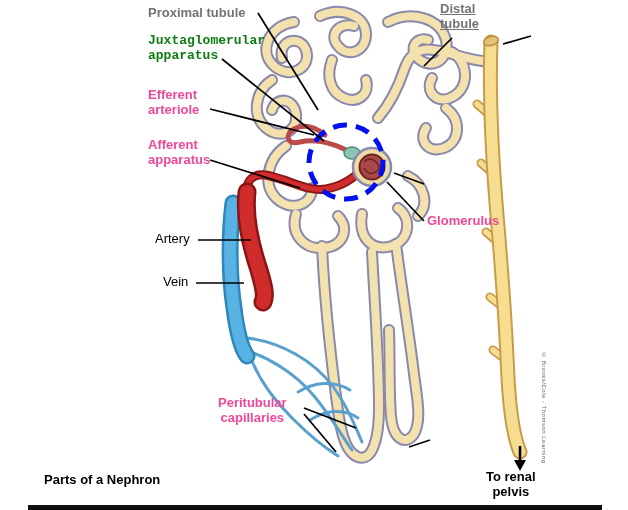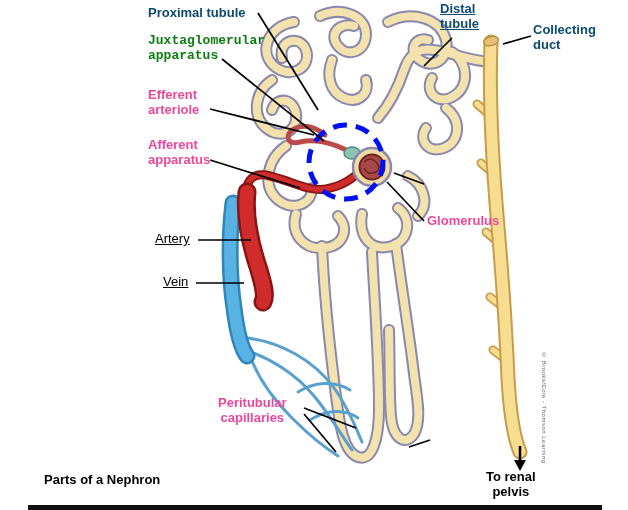--- a/index.html
+++ b/index.html
@@ -1,25 +1,25 @@
 <!DOCTYPE html>
 <html><head>
 <meta charset="utf-8">
 <style>
   * { margin:0; padding:0; box-sizing:border-box; }
   html,body { background:#ffffff; font-family:"Liberation Sans", sans-serif; }
   .stage { position:relative; width:628px; height:510px; background:#fff; overflow:hidden; }
   svg.art { position:absolute; left:0; top:0; }
 
   .lbl { position:absolute; font-size:13px; font-weight:bold; line-height:1.15; white-space:pre-line; }
-  .blue  { color:#0c4a6e; }
+  .blue  { color:#737373; }
   .green { color:#0d7d12; }
   .red   { color:#ec4899; }
   .black { color:#000000; }
-  .plain { font-weight:400;text-decoration:underline; }
+  .plain { font-weight:400; }
   .ctr   { text-align:center; }
 
   .title  { position:absolute; left:8px; top:472px; font-size:13px; font-weight:bold; color:#000;margin-left:36px; }
   .credit { position:absolute; left:541px; top:352px; font-size:6px; color:#666;
             writing-mode:vertical-rl; letter-spacing:.5px; }
 
   
   .tube-out { stroke:#8a88ac; stroke-width:12;  fill:none; stroke-linecap:round; stroke-linejoin:round; }
   .tube-in  { stroke:#f3e2ae; stroke-width:8;   fill:none; stroke-linecap:round; stroke-linejoin:round; }
   .duct-out { stroke:#c89b4b; stroke-width:15;  fill:none; stroke-linecap:round; }
@@ -157,21 +157,19 @@
   <div class="lbl red" style="left:148px; top:88px;">Efferent
 arteriole</div>
   <div class="lbl red" style="left:148px; top:138px;">Afferent
 apparatus</div>
   <div class="lbl black plain" style="left:155px; top:232px;">Artery</div>
   <div class="lbl black plain" style="left:163px; top:275px;">Vein</div>
   <div class="lbl red ctr" style="left:218px; top:396px;">Peritubular
 capillaries</div>
   <div class="lbl blue" style="left:440px; top:2px;text-decoration:underline;">Distal
 tubule</div>
-  <div class="lbl blue" style="left:533px; top:23px;">Collecting
-duct</div>
   <div class="lbl red" style="left:427px; top:214px;">Glomerulus</div>
   <div class="lbl black ctr" style="left:486px; top:470px;">To renal
 pelvis</div>
 
   <div class="title">Parts of a Nephron</div>
   <div class="credit">© Brooks/Cole - Thomson Learning</div>
 </div>
 
 </body></html>

